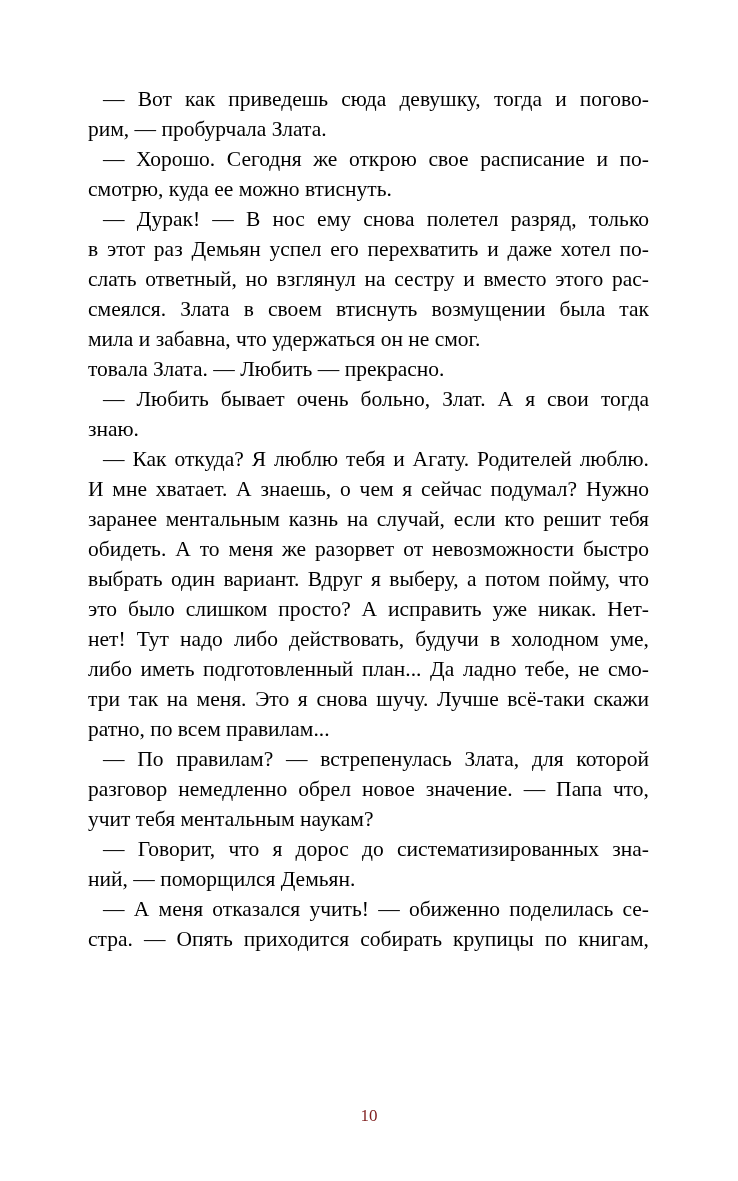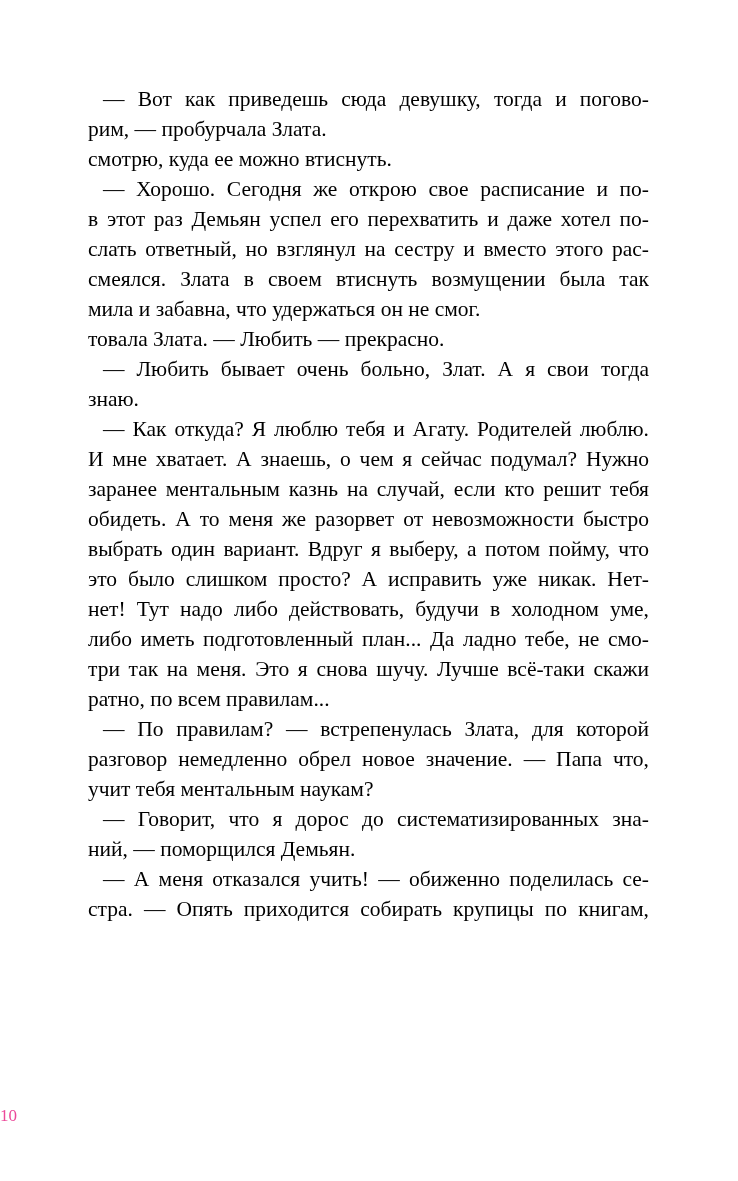--- a/index.html
+++ b/index.html
@@ -46,39 +46,40 @@
     text-align-last: left;
   }
   .line.last.flush {
     text-align-last: justify;
   }
   .page-number {
     position: absolute;
     top: 1106px;
     left: 0;
     width: 738px;
-    text-align: left;
+    text-align: center;
     font-size: 17px;
-    color: #ec4899;
+    color: #7f1d1d;
   }
 </style>
 </head>
 <body>
 
 <div class="page">
   <div class="text-block">
       <div class="paragraph">
         <div class="line first">— Вот как приведешь сюда девушку, тогда и погово-</div>
         <div class="line last">рим, — пробурчала Злата.</div>
       </div>
       <div class="paragraph">
+        <div class="line first">— Хорошо. Сегодня же открою свое расписание и по-</div>
         <div class="line last">смотрю, куда ее можно втиснуть.</div>
-        <div class="line first">— Хорошо. Сегодня же открою свое расписание и по-</div>
       </div>
       <div class="paragraph">
+        <div class="line first">— Дурак! — В нос ему снова полетел разряд, только</div>
         <div class="line">в этот раз Демьян успел его перехватить и даже хотел по-</div>
         <div class="line">слать ответный, но взглянул на сестру и вместо этого рас-</div>
         <div class="line">смеялся. Злата в своем втиснуть возмущении была так</div>
         <div class="line last">мила и забавна, что удержаться он не смог.</div>
       </div>
       <div class="paragraph">
         <div class="line last">товала Злата. — Любить — прекрасно.</div>
       </div>
       <div class="paragraph">
         <div class="line first">— Любить бывает очень больно, Злат. А я свои тогда</div>

